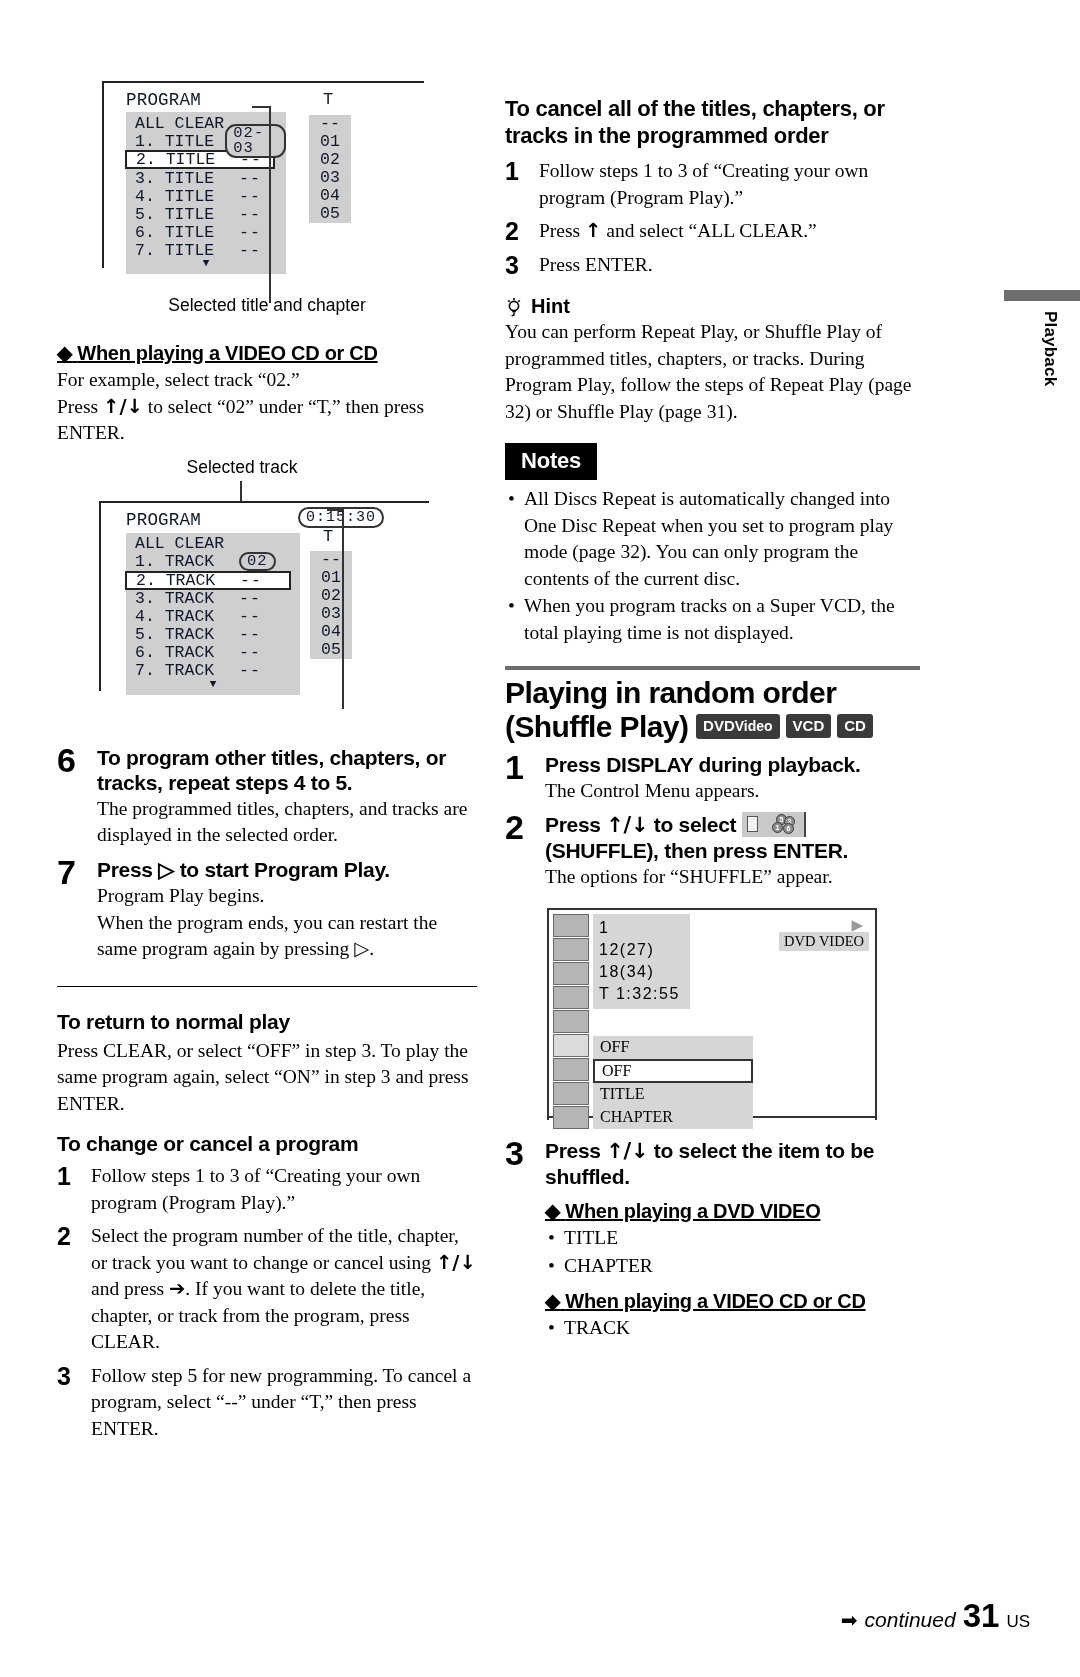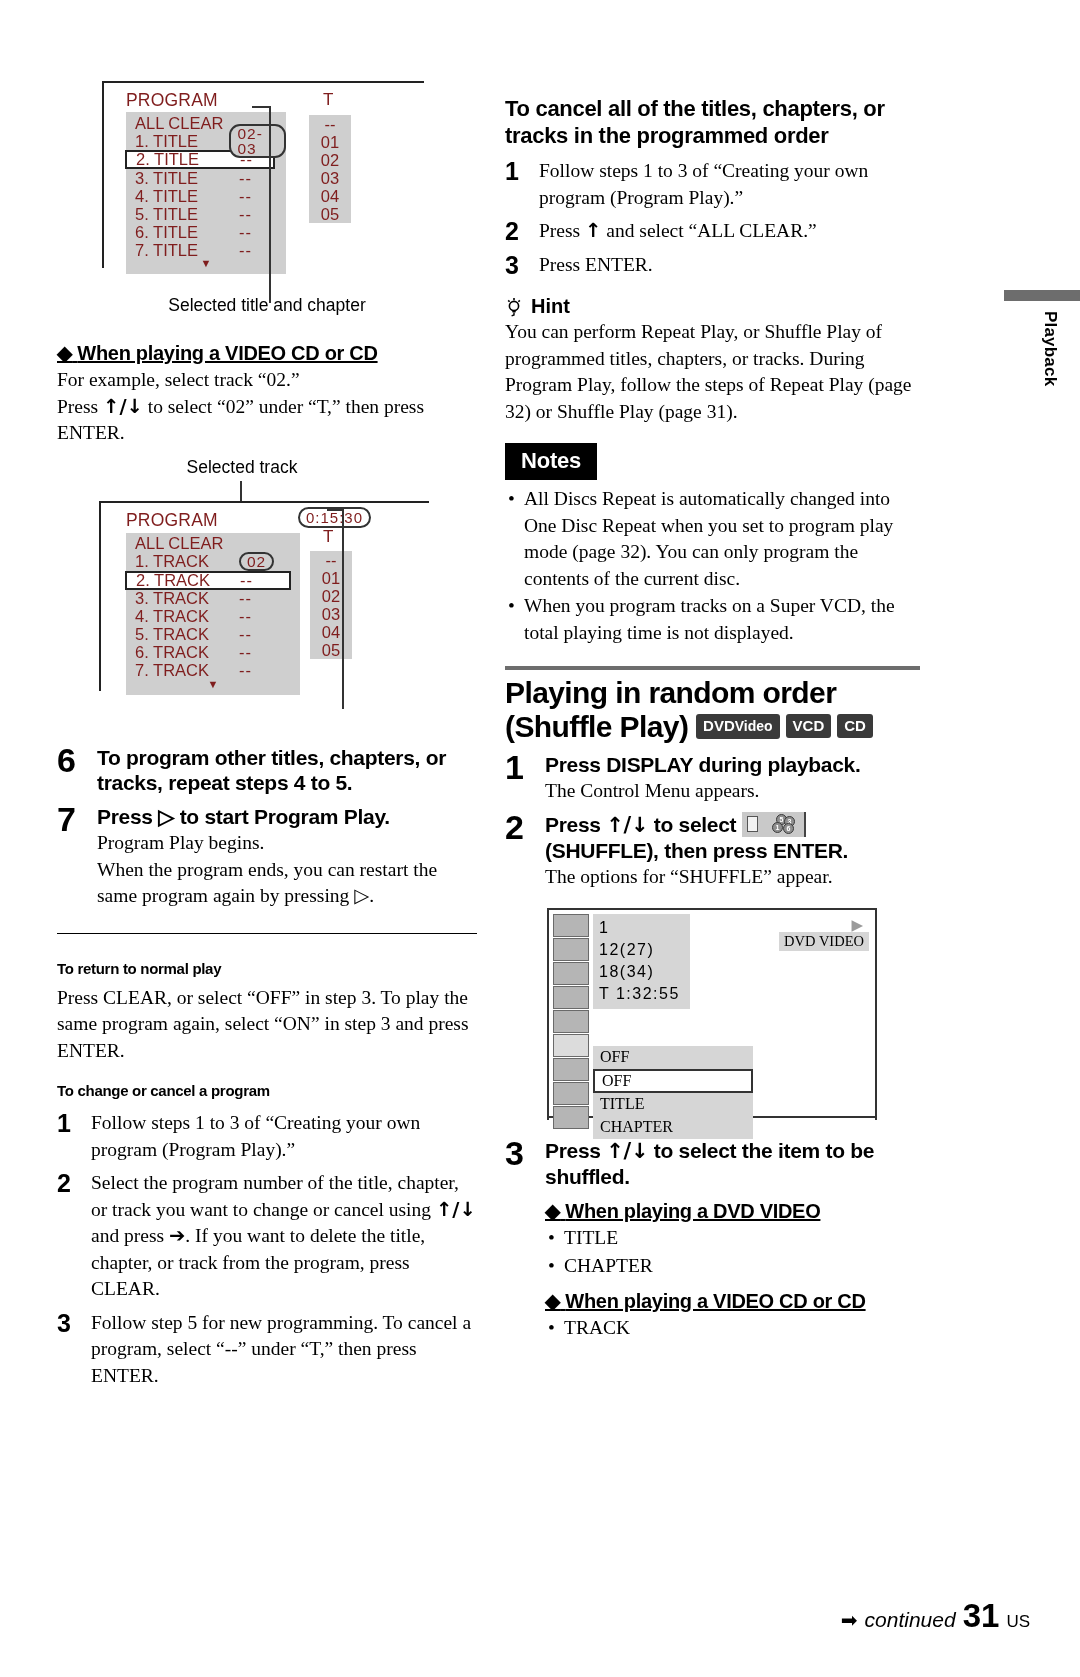--- a/index.html
+++ b/index.html
@@ -14,21 +14,21 @@
   }
   .page { position:relative; width:1080px; height:1677px; }
 
   
   .col-left  { position:absolute; left:57px;  top:60px;  width:420px; }
   .col-right { position:absolute; left:505px; top:60px;  width:415px;margin-top:35px; }
   .body-t  { font-size:19.5px; line-height:26.5px; font-family:"Liberation Serif", serif; }
 
   h2.sec {
     font-family:"Liberation Sans", sans-serif;
-    font-weight:bold; font-size:15px; line-height:25px;
+    font-weight:bold; font-size:21px; line-height:25px;
     margin:0 0 4px 0; letter-spacing:-0.3px;
   }
   .diamond-head {
     font-family:"Liberation Sans", sans-serif;
     font-weight:bold; font-size:20px; line-height:24px;
     margin:0 0 2px 0; letter-spacing:-0.3px;text-decoration:underline;
   }
   .big-title {
     font-family:"Liberation Sans", sans-serif;
     font-weight:bold; font-size:30px; line-height:34px;
@@ -75,21 +75,21 @@
     display:inline-block; background:#3a3a3a; color:#fff;
     font-family:"Liberation Sans", sans-serif; font-weight:bold;
     font-size:15px; line-height:15px; padding:4px 7px 5px 7px;
     border-radius:3px; vertical-align:6px; margin-right:6px; letter-spacing:0px;
   }
   .disc-badge .sm { font-size:14px; }
 
   
   .osd {
     position:relative; border:2px solid #222; background:#fff;
-    font-family:Liberation Sans, sans-serif; font-size:16.5px; color:#7f1d1d;
+    font-family:Liberation Mono, monospace; font-size:16.5px; color:#0f172a;
   }
   .osd-title { font-size:17.5px; letter-spacing:0.2px; }
 
   .prog-rows { background:#cfcfcf; }
   .prow { display:flex; height:18px; align-items:center; padding-left:9px; }
   .prow .lbl { width:104px; }
   .prow .val { letter-spacing:1px; }
   .sel-row {
     background:#fff; border:2px solid #222; height:19px;
   }
@@ -141,21 +141,21 @@
 
   
   .cm { position:relative; width:330px; border-top:2px solid #333; border-bottom:2px solid #333; height:210px; }
   .cm .lside { position:absolute; left:0; top:0; width:2px; height:210px; background:#333; }
   .cm .rside { position:absolute; right:0; top:0; width:2px; height:210px; background:#333; }
   .cm .slots { position:absolute; left:6px; top:4px; width:36px; }
   .cm .slot { width:36px; height:23px; background:#b5b5b5; border:1px solid #6a6a6a; margin-bottom:1px; }
   .cm .slot.light { background:#dcdcdc; }
   .cm .info { position:absolute; left:46px; top:4px; background:#d6d6d6; padding:3px 10px 4px 6px; }
   .cm .info div { font-family:"Liberation Sans", sans-serif; font-size:16px; line-height:22px; letter-spacing:1.5px; }
-  .cm .opts { position:absolute; left:46px; top:136px; width:160px; }
+  .cm .opts { position:absolute; left:46px; top:126px; width:160px; }
   .cm .opt { background:#d6d6d6; font-size:16px; line-height:22px; padding-left:7px; height:23px; }
   .cm .opt.sel { background:#fff; border:2px solid #333; height:24px; line-height:20px; }
   .cm .dvdlab { position:absolute; right:8px; top:22px; background:#d6d6d6; padding:1px 5px; font-size:14.5px; }
   .cm .parrow { position:absolute; right:14px; top:6px; color:#9a9a9a; font-size:15px; }
   .arrow-ud { font-family:"DejaVu Sans", sans-serif; font-weight:bold; }
 </style>
 </head>
 <body>
 
 <div class="page">
@@ -287,20 +287,21 @@
         </div>
       </div>
       <div class="leader" style="left:285px;top:52px;width:2px;height:200px;"></div>
       <div class="leader" style="left:270px;top:52px;width:17px;height:2px;"></div>
     </div>
 
     <div class="step big" style="margin-top:6px;">
       <div class="num">6</div>
       <div class="txt">
         <div class="step-title">To program other titles, chapters, or tracks, repeat steps 4 to 5.</div>
+        <div class="step-sub">The programmed titles, chapters, and tracks are displayed in the selected order.</div>
       </div>
     </div>
 
     <div class="step big" style="margin-top:9px;">
       <div class="num">7</div>
       <div class="txt">
         <div class="step-title">
           <span>Press </span><span>▷</span><span> to start Program Play.</span>
         </div>
         <div class="step-sub">Program Play begins.</div>

